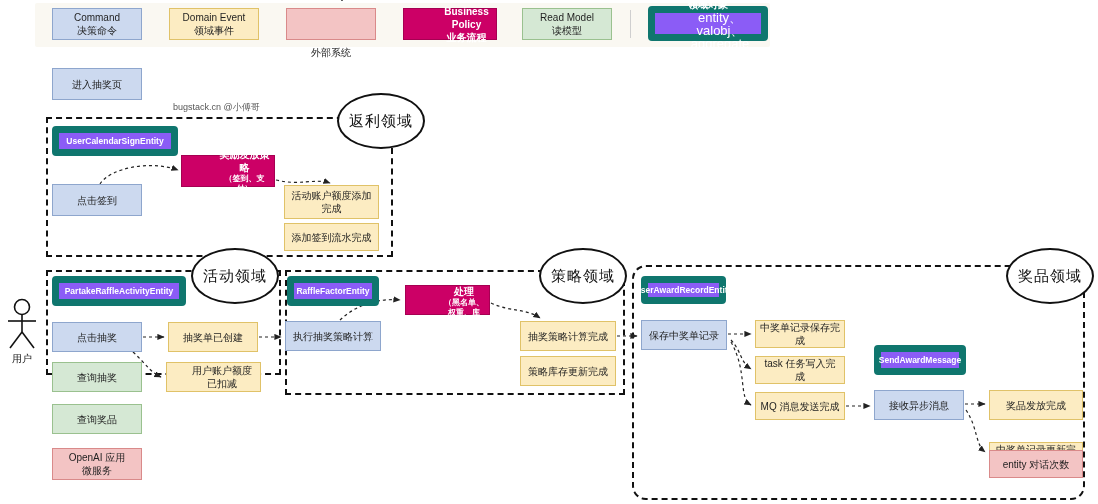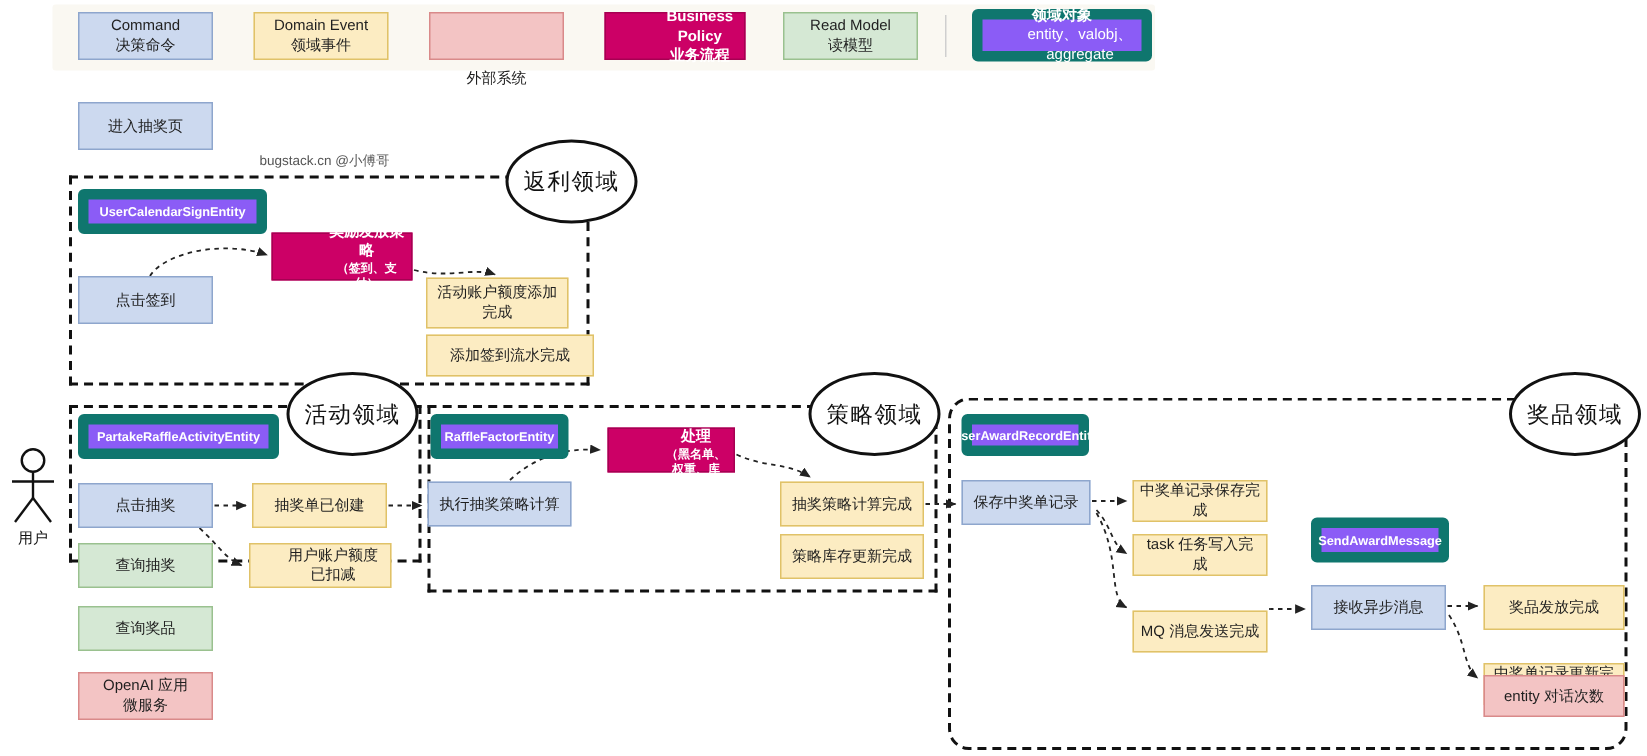--- a/index.html
+++ b/index.html
@@ -95,21 +95,21 @@
       <div class="legend-box note policy" style="left: 403px; top: 8px; width: 94px; height: 32px;">
         <div>Business Policy</div>
         <div>业务流程</div>
       </div>
       <div class="legend-box note read" style="left: 522px; top: 8px; width: 90px; height: 32px;">
         <div>Read Model</div>
         <div>读模型</div>
       </div>
       <div class="legend-box note aggr" style="left: 648px; top: 6px; width: 120px; height: 35px;">
         <div>领域对象</div>
-        <div style="font-size: 10px; font-weight: normal; padding-left: 24px;">entity、valobj、aggregate</div>
+        <div style="font-size: 13px; font-weight: normal; padding-left: 24px;">entity、valobj、aggregate</div>
       </div>
     </div>
 
   <div id="boundaries">
       <div class="boundary" style="left: 46px; top: 117px; width: 347px; height: 140px;"></div>
       <div class="boundary" style="left: 46px; top: 270px; width: 235px; height: 105px;"></div>
       <div class="boundary" style="left: 285px; top: 270px; width: 340px; height: 125px;"></div>
       <div class="boundary rounded" style="left: 632px; top: 265px; width: 453px; height: 235px;"></div>
     </div>
 
@@ -147,21 +147,21 @@
       <div class="note cmd" style="left: 52px; top: 184px; width: 90px; height: 32px;">
         <div>点击签到</div>
       </div>
       <div class="note policy" style="left: 181px; top: 155px; width: 94px; height: 32px;">
         <div>奖励发放策略</div>
         <div class="sub">（签到、支付）</div>
       </div>
       <div class="note event" style="left: 284px; top: 185px; width: 95px; height: 34px;">
         <div>活动账户额度添加完成</div>
       </div>
-      <div class="note event" style="left: 284px; top: 223px; width: 112px; height: 28px;">
+      <div class="note event" style="left: 284px; top: 223px; width: 95px; height: 28px;">
         <div>添加签到流水完成</div>
       </div>
       <div class="note aggr small" style="left: 52px; top: 276px; width: 134px; height: 30px;">
         <div>PartakeRaffleActivityEntity</div>
       </div>
       <div class="note cmd" style="left: 52px; top: 322px; width: 90px; height: 30px;">
         <div>点击抽奖</div>
       </div>
       <div class="note event" style="left: 168px; top: 322px; width: 90px; height: 30px;">
         <div>抽奖单已创建</div>
@@ -200,21 +200,21 @@
       </div>
       <div class="note cmd" style="left: 641px; top: 320px; width: 86px; height: 30px;">
         <div>保存中奖单记录</div>
       </div>
       <div class="note event" style="left: 755px; top: 320px; width: 90px; height: 28px;">
         <div>中奖单记录保存完成</div>
       </div>
       <div class="note event" style="left: 755px; top: 356px; width: 90px; height: 28px;">
         <div>task 任务写入完成</div>
       </div>
-      <div class="note event" style="left: 755px; top: 392px; width: 90px; height: 28px; margin-top: 15px;">
+      <div class="note event" style="left: 755px; top: 392px; width: 90px; height: 28px;">
         <div>MQ 消息发送完成</div>
       </div>
       <div class="note aggr small" style="left: 874px; top: 345px; width: 92px; height: 30px;">
         <div>SendAwardMessage</div>
       </div>
       <div class="note cmd" style="left: 874px; top: 390px; width: 90px; height: 30px;">
         <div>接收异步消息</div>
       </div>
       <div class="note event" style="left: 989px; top: 390px; width: 94px; height: 30px;">
         <div>奖品发放完成</div>

